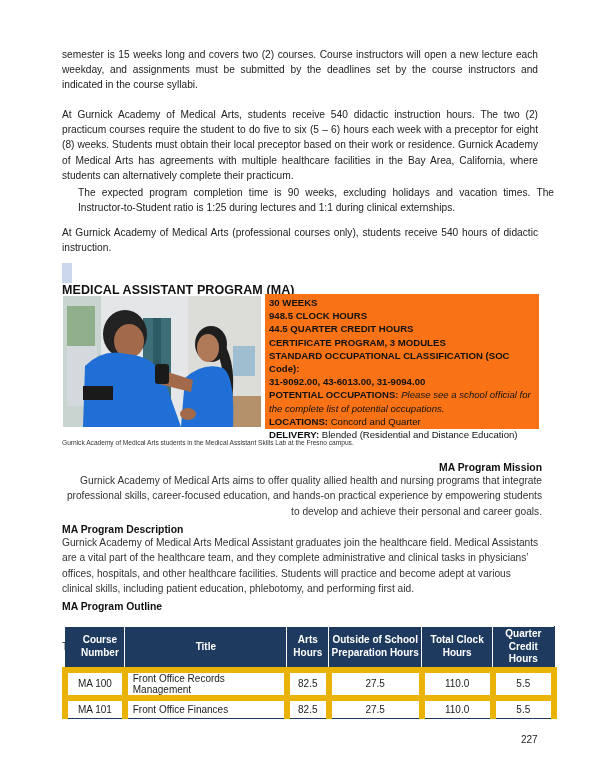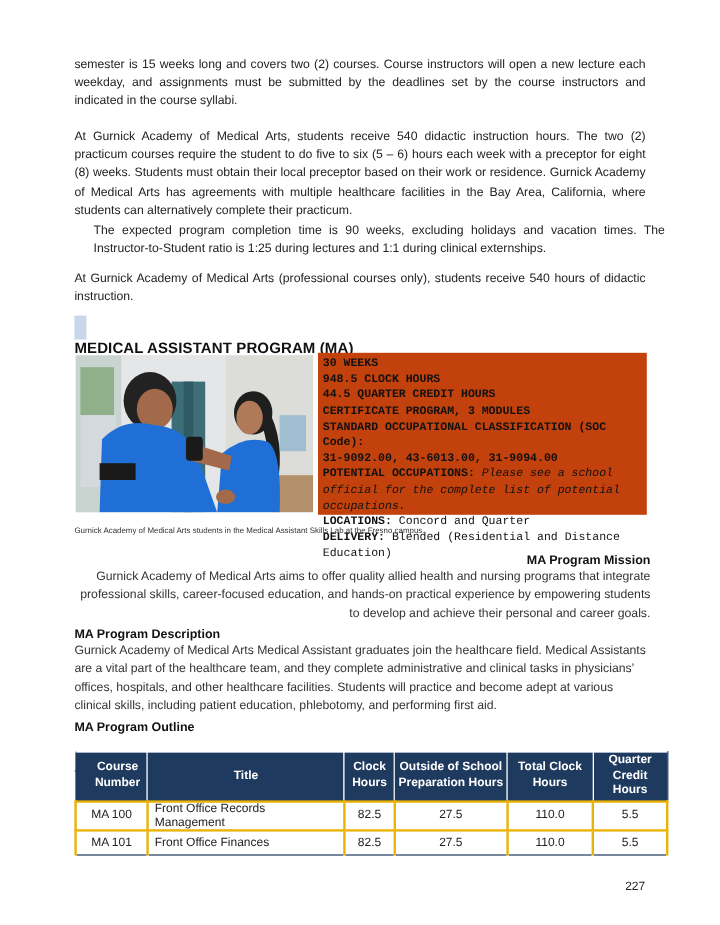--- a/index.html
+++ b/index.html
@@ -30,23 +30,23 @@
     .section-title { font-size: 12.5px; font-weight: bold; color: #111; letter-spacing: 0.1px; }
 
     .photo {
       position: absolute; top: 296px; left: 1px; width: 198px; height: 131px;
       overflow: hidden; background: #dfe3e6;
     }
     .photo svg { width: 100%; height: 100%; display: block; }
 
     .infobox {
       position: absolute; top: 294px; left: 203px; width: 274px; height: 135px;
-      background: #c2410c;
+      background: #f97316;
       padding: 2px 4px;
-      font-size: 9.6px; line-height: 13.2px; color: #111; font-family: Liberation Mono, monospace;
+      font-size: 9.6px; line-height: 13.2px; color: #111;
     }
     .infobox .b { font-weight: bold; }
     .infobox .i { font-style: italic; }
 
     .caption {
       position: absolute; top: 439px; left: 0;
       font-size: 6.6px; color: #333;
     }
 
     .sub-h { font-size: 10.4px; font-weight: bold; color: #111; }
@@ -63,21 +63,21 @@
       font-size: 10px;
     }
     table.course th {
       background: #1f3a5f; color: #fff; font-weight: bold;
       border: 1px solid #ffffff; line-height: 12.5px; padding: 1px 2px;
       text-align: center;
     }
     table.course th:first-child { border-left: 1.5px solid #1f3a5f; padding-left: 12px; }
     table.course th:last-child { border-right: 1.5px solid #1f3a5f; }
     table.course td {
-      border: 2px solid #eab308; height: 21px; padding: 0 5px;
+      border: 6px solid #eab308; height: 21px; padding: 0 5px;
       text-align: center; color: #222;
     }
     table.course td.title { text-align: left; }
     table.course tr:last-child td { border-bottom: 1.5px solid #1f3a5f; }
 
     .page-num {
       position: absolute; top: 734px; left: 521px;
       font-size: 10px; color: #222;
     }
   </style>
@@ -168,21 +168,21 @@
         <col style="width:165px">
         <col style="width:42px">
       <col style="width:94px">
         <col style="width:72px">
         <col style="width:62px">
     </colgroup>
     <thead>
       <tr>
         <th><span>Course</span><br><span>Number</span></th>
         <th><span>Title</span></th>
-        <th><span>Clock</span><br><span>Hours</span></th>
+        <th><span>Arts</span><br><span>Hours</span></th>
         <th><span>Outside of School</span><br><span>Preparation Hours</span></th>
         <th><span>Total Clock</span><br><span>Hours</span></th>
         <th><span>Quarter</span><br><span>Credit Hours</span></th>
       </tr>
     </thead>
     <tbody>
       <tr>
         <td>MA 100</td>
         <td class="title">Front Office Records Management</td>
         <td>82.5</td>

